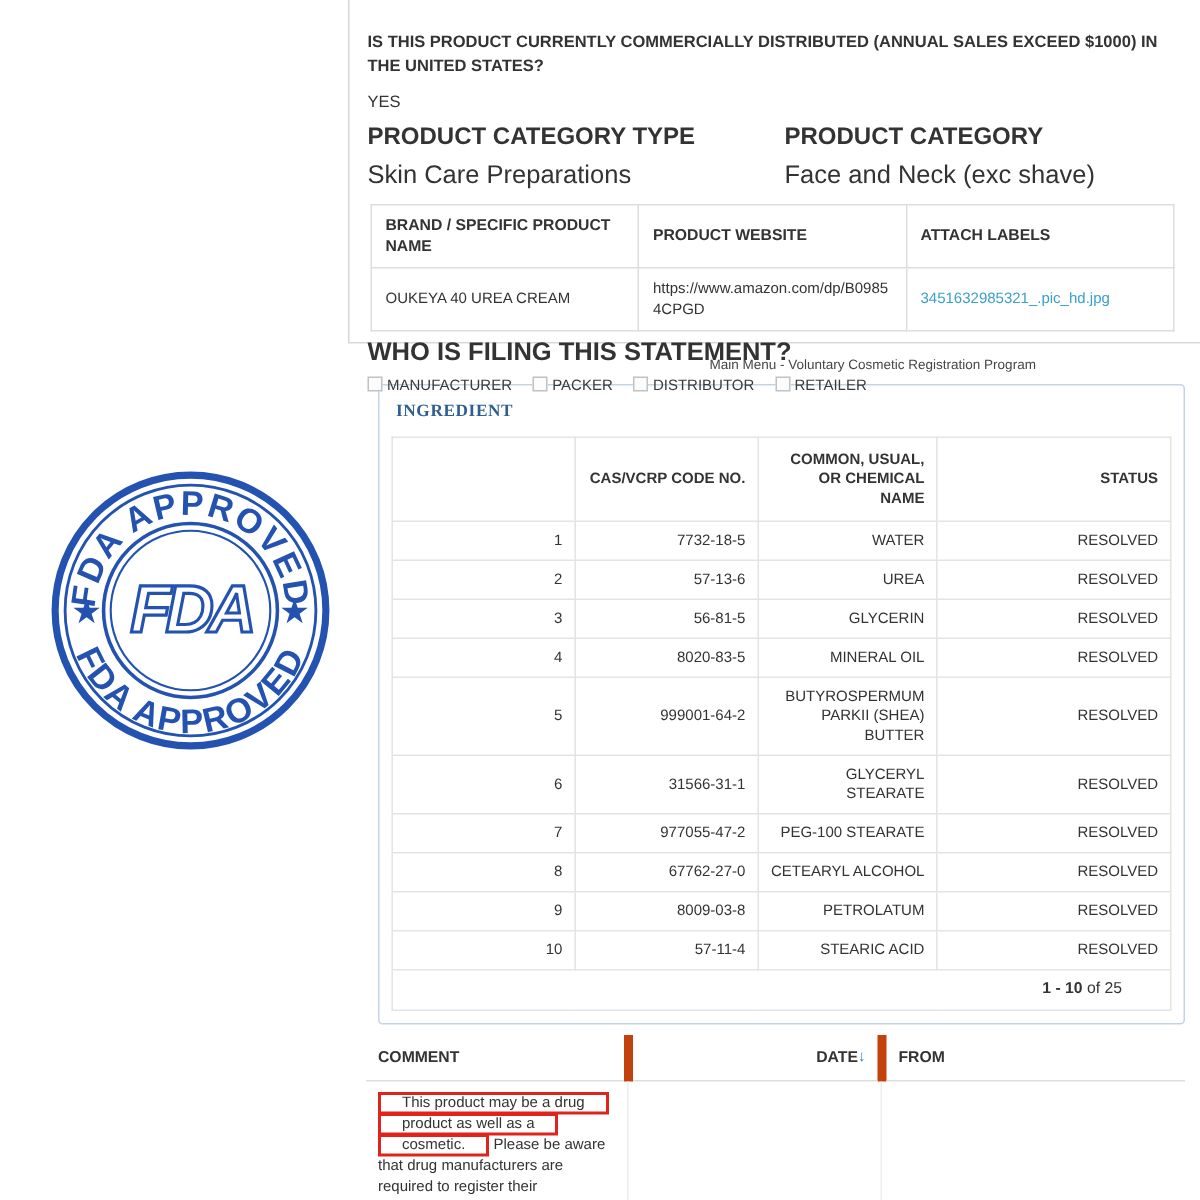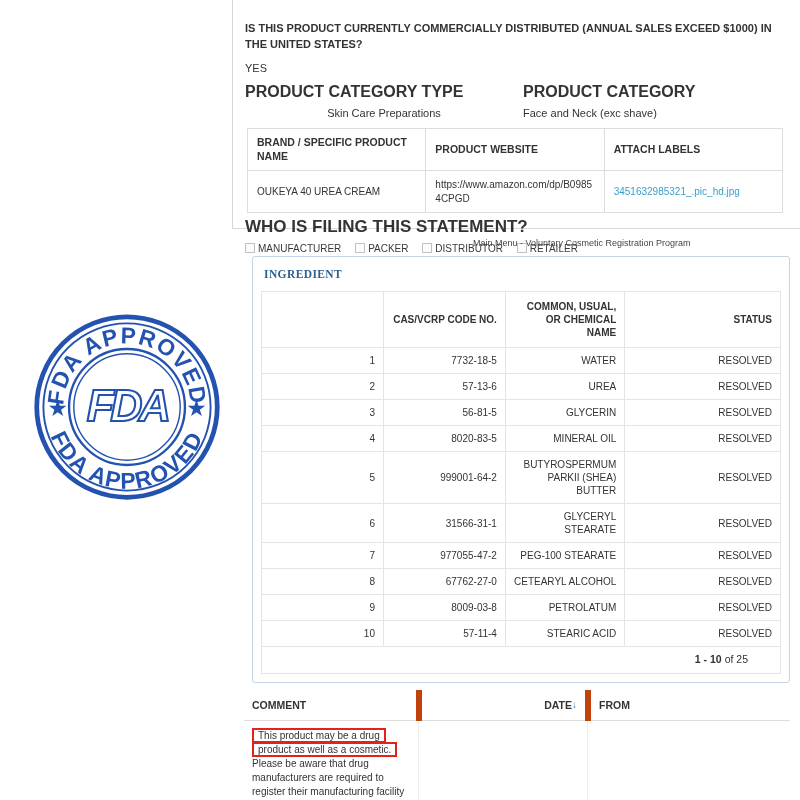--- a/index.html
+++ b/index.html
@@ -14,21 +14,21 @@
   .content { position:absolute; left:232px; top:0; width:568px; }
 
   .top-panel { border-left:1px solid #d6d6d6; border-bottom:1px solid #d9d9d9;
                padding:21px 12px 0 12px; height:229px; }
   .question { font-weight:bold; font-size:11px; line-height:1.45; width:540px; }
   .answer { font-size:11px; margin-top:9px; }
   .lblrow { display:flex; margin-top:9px; }
   .valrow { display:flex; margin-top:6px; }
   .col-a { width:278px; }
   .lbl { font-weight:bold; font-size:16px; }
-  .val { font-size:11px;text-align:center; }
+  .val { font-size:17px; }
 
   table { border-collapse:collapse; }
   .brand-table { margin-top:9px; margin-left:2px; width:536px; table-layout:fixed; font-size:10px; }
   .brand-table th, .brand-table td { border:1px solid #ddd; text-align:left; vertical-align:middle; padding:7px 9px; }
   .brand-table th { font-size:10.5px; font-weight:bold; line-height:1.3; }
   .brand-table td { line-height:1.35; }
   .wrap-url { word-break:break-all; }
   .file-link { color:#3aa0c8; text-decoration:none; cursor:pointer; }
 
   .filing-q { font-weight:bold; font-size:17px; margin-top:4px; }
@@ -53,21 +53,21 @@
   
   .cmt-table { margin:7px 10px 0 12px; width:546px; table-layout:fixed; font-size:10px; }
   .cmt-table th { font-size:10.5px; font-weight:bold; text-align:left; padding:9px 8px;
                   border-bottom:1px solid #ddd; border-right:6px solid #c2410c; }
   .cmt-table th:last-child, .cmt-table td:last-child { border-right:none; }
   .cmt-table td { padding:8px; border-bottom:1px solid #ddd; border-right:1px solid #eee; vertical-align:top; }
   .cmt-col1 { width:32%; } .cmt-col2 { width:31%; } .cmt-col3 { width:37%; }
   .th-flex { display:flex; justify-content:flex-end; align-items:center; }
   .sort-arrow { color:#2f7ec1; font-weight:bold; font-size:10px; cursor:pointer; }
   .cmt-text { line-height:1.4; }
-  .redbox { border:2px solid #e0231d; padding:0 4px; -webkit-box-decoration-break:clone; box-decoration-break:clone; }
+  .redbox { border:2px solid #e0231d; padding:0 14px; -webkit-box-decoration-break:clone; box-decoration-break:clone; }
   .v-mid { vertical-align:middle !important; }
 </style>
 </head>
 <body>
 
 <div class="page">
 
   <div class="stamp">
     <svg viewBox="0 0 200 200" width="190" height="190">
       <defs>

